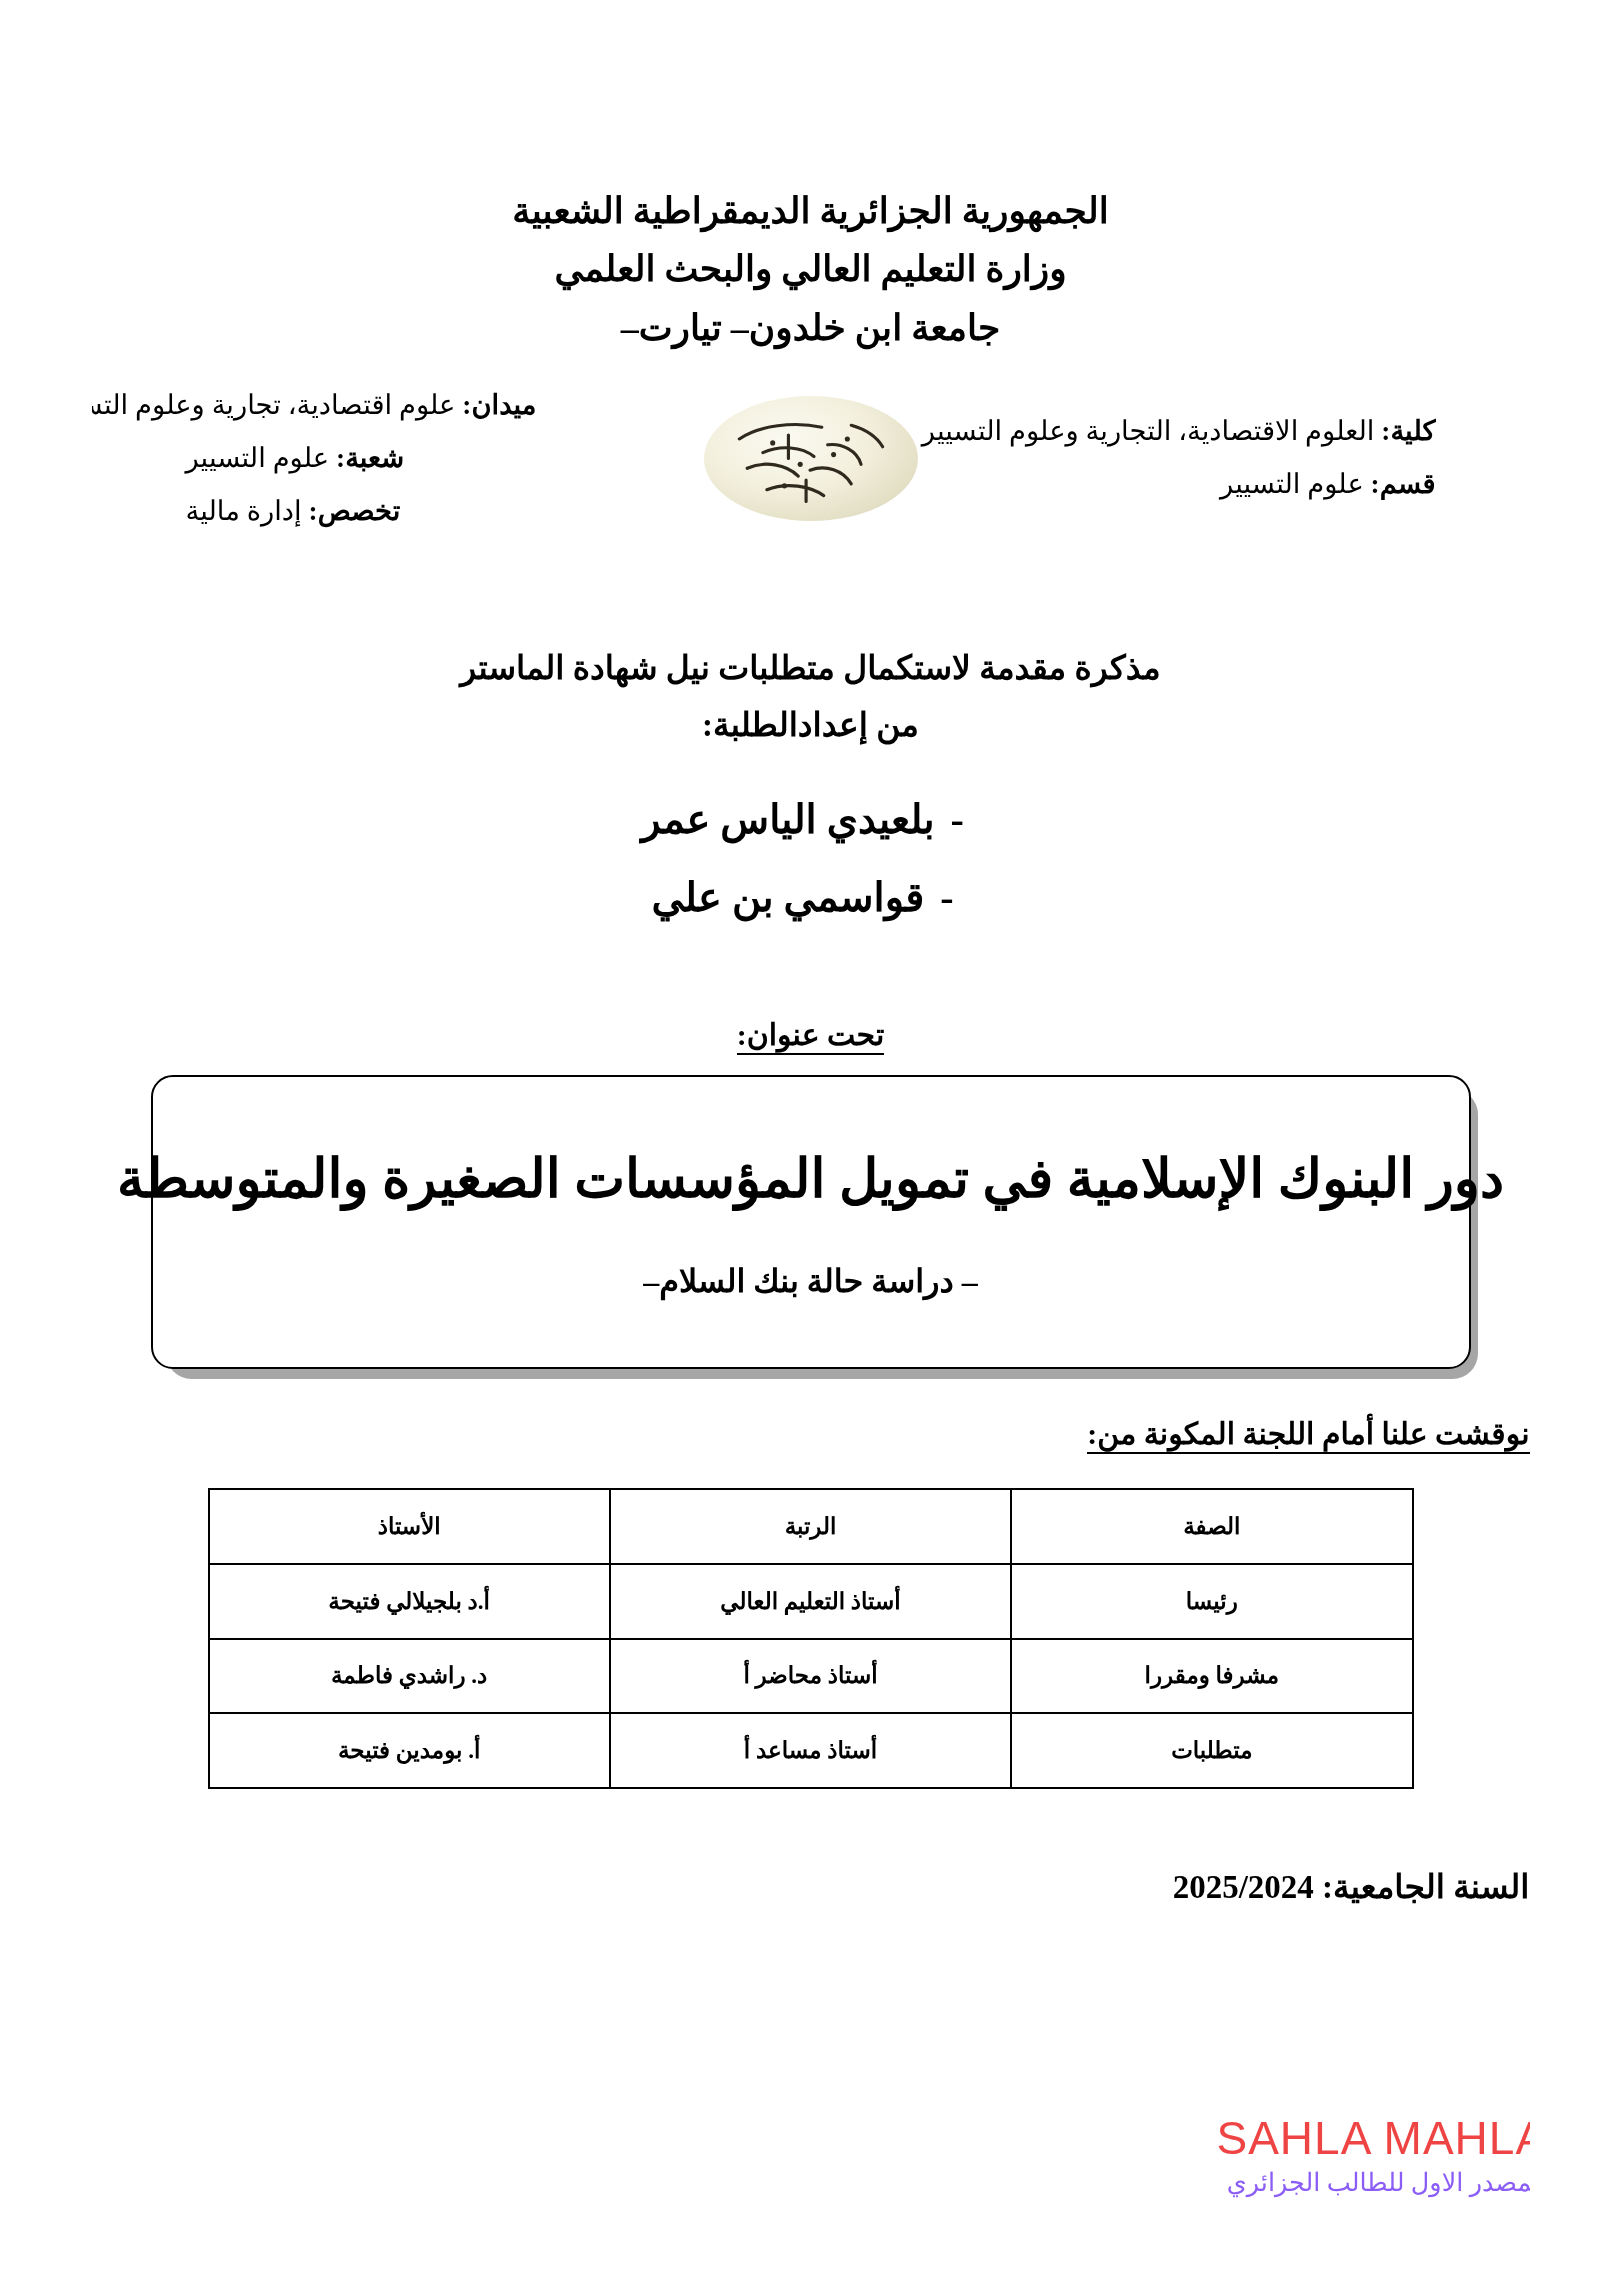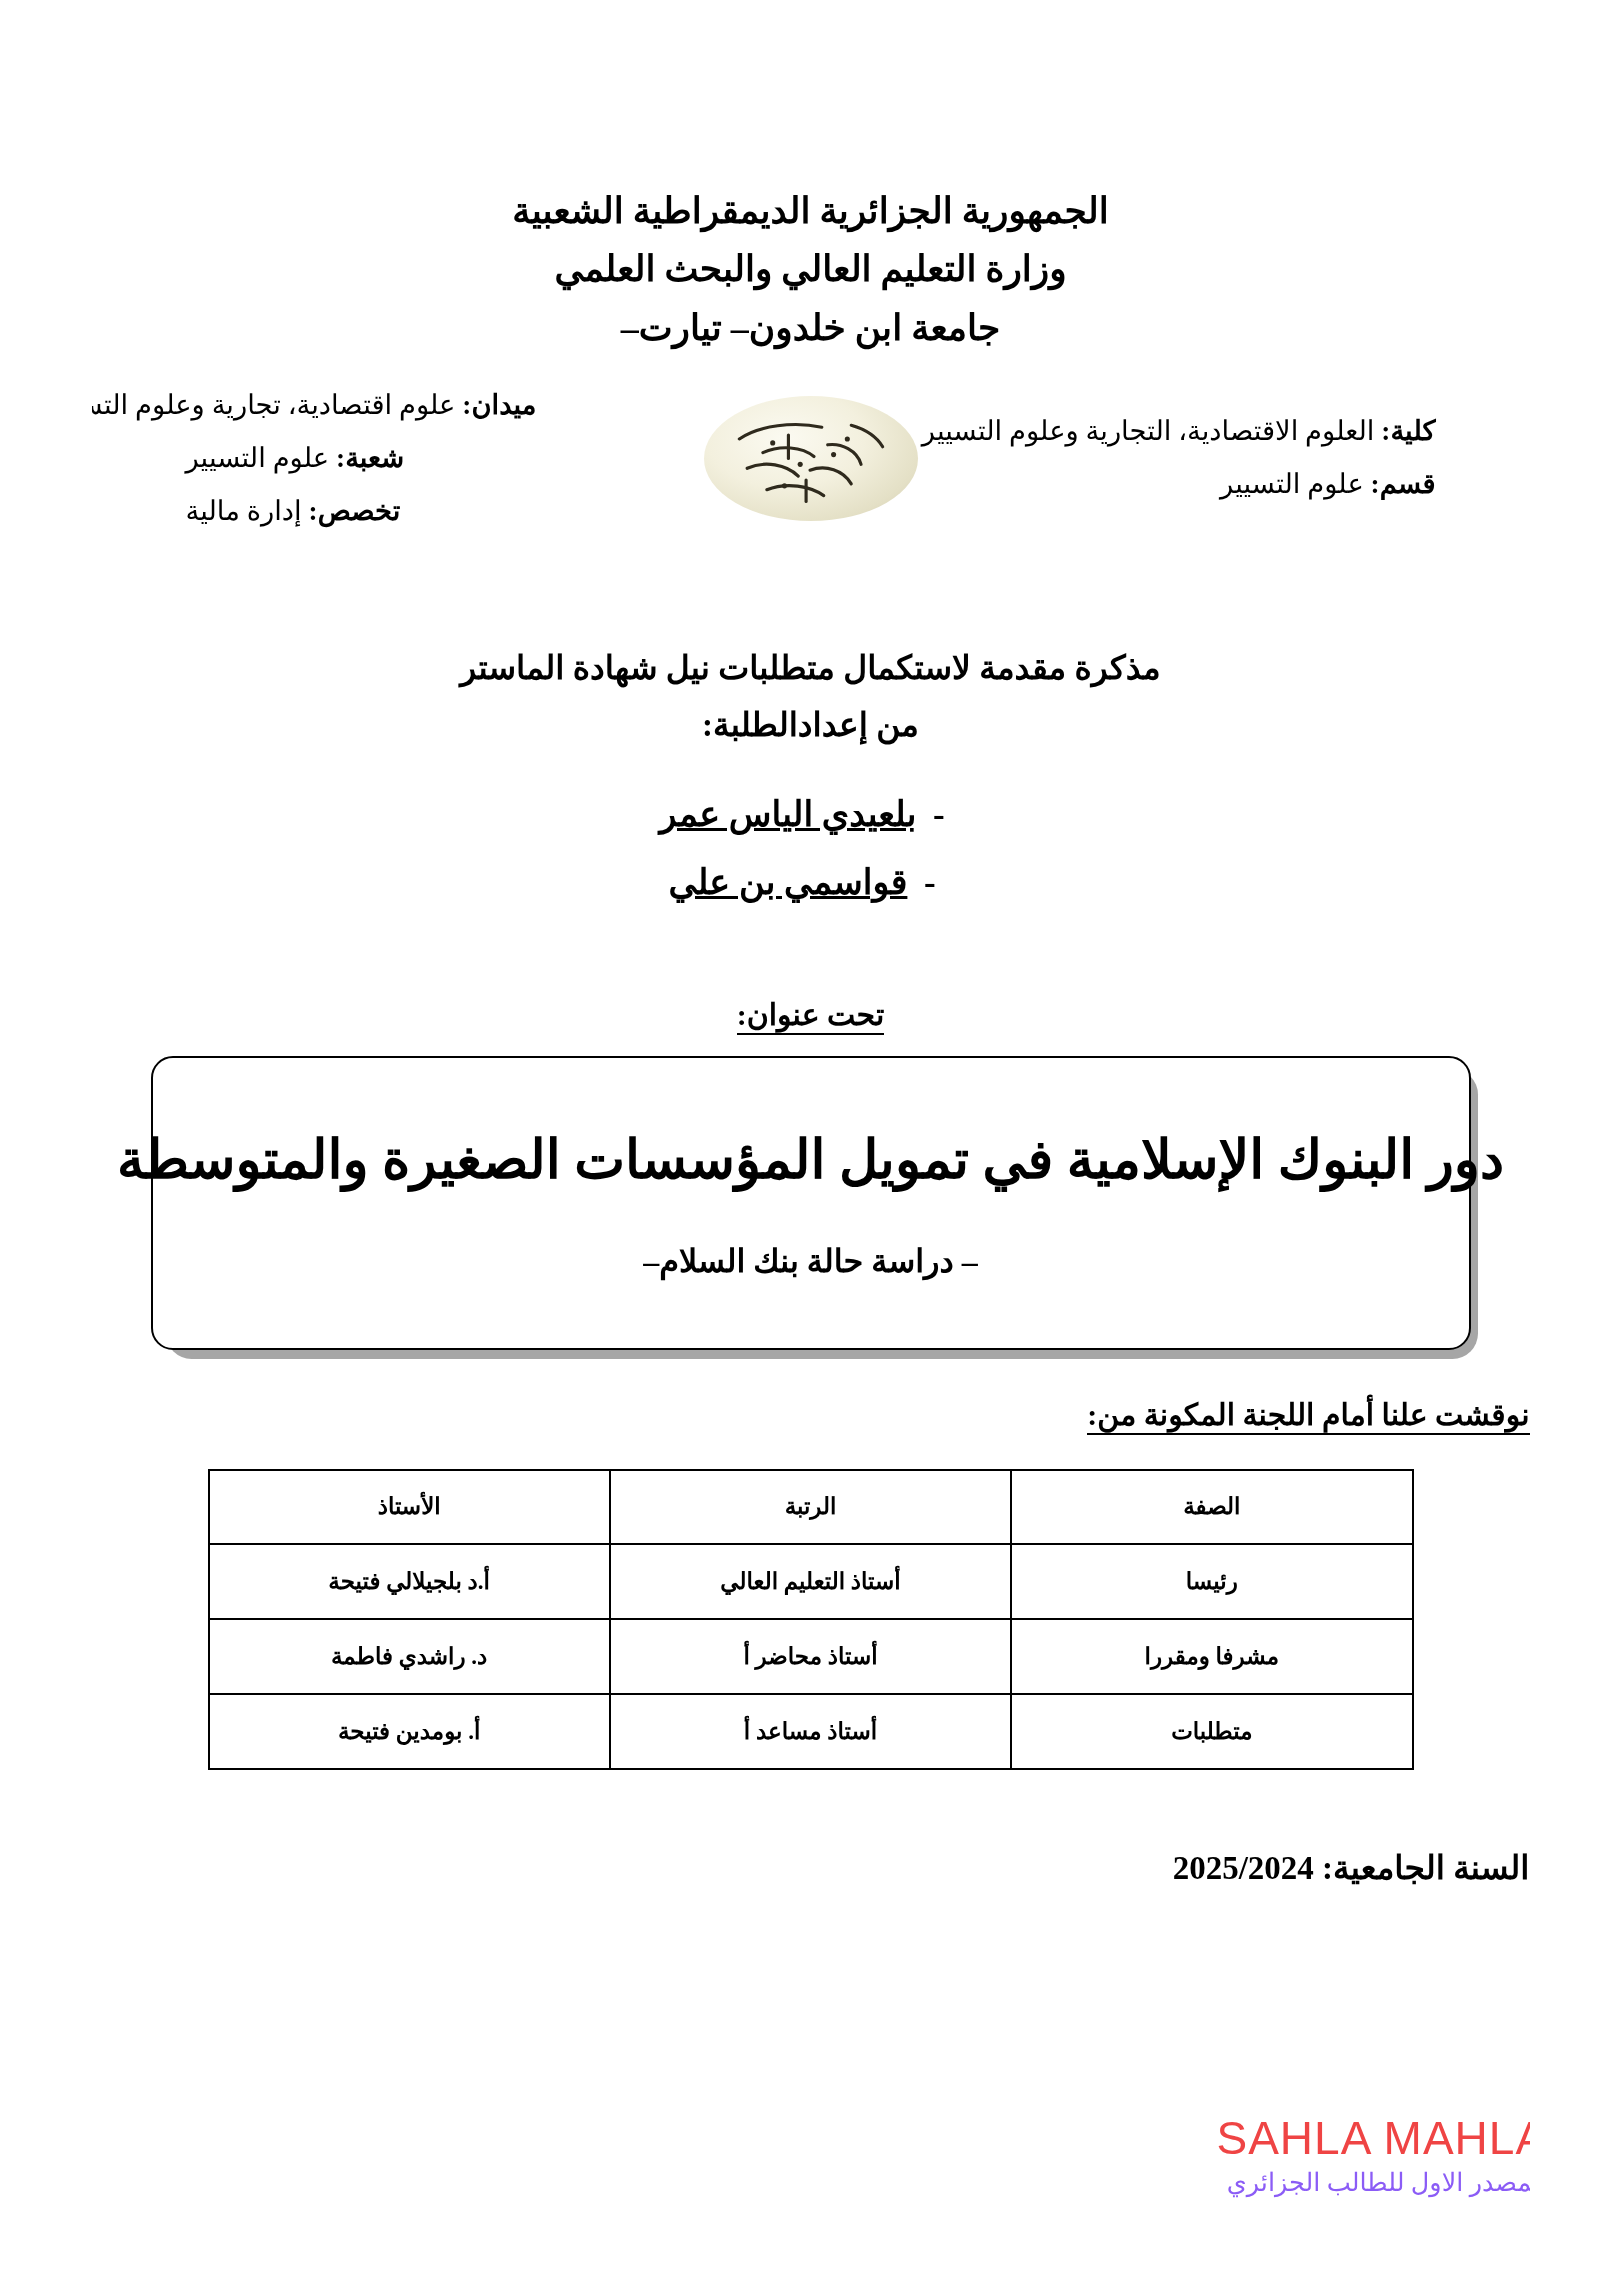--- a/index.html
+++ b/index.html
@@ -92,24 +92,23 @@
     font-weight: bold;
     font-size: 33px;
     line-height: 1.75;
   }
   .students {
     margin-top: 25.5px;
     text-align: center;
   }
   .student-item {
     font-weight: bold;
-    font-size: 35px;
+    font-size: 40px;
     line-height: 1.95;
     display: block;
-    text-decoration: underline;
   }
   .student-item .dash { display: inline-block; width: 45px; text-align: center; }
 
   
   .under-title {
     text-align: center;
     margin-top: 80px;
     font-weight: bold;
     font-size: 30px;
   }

